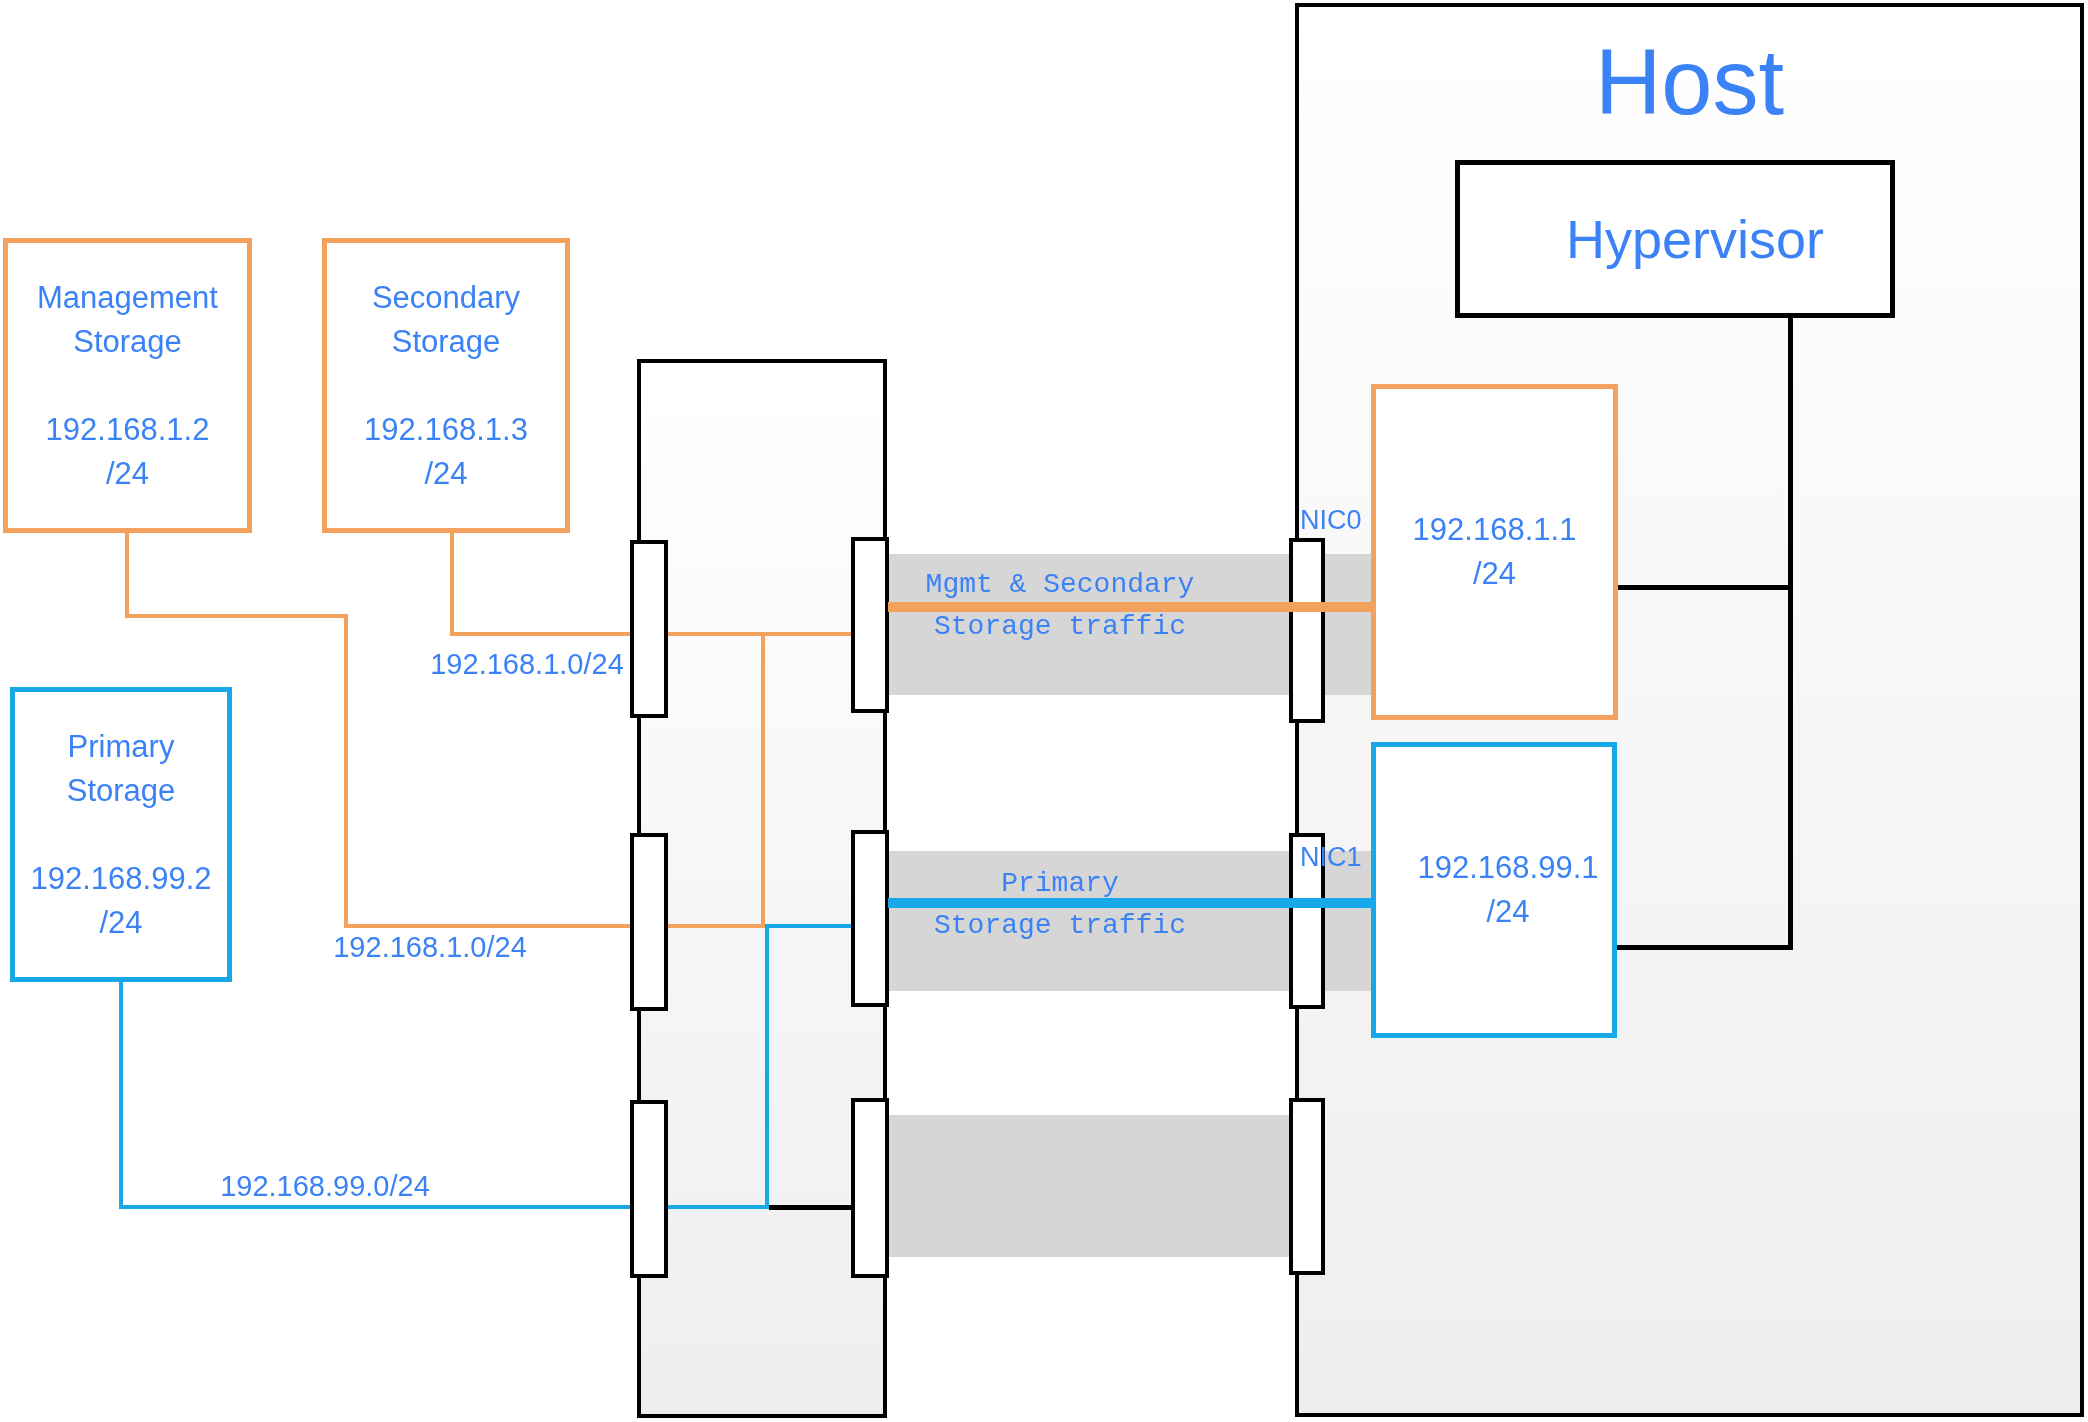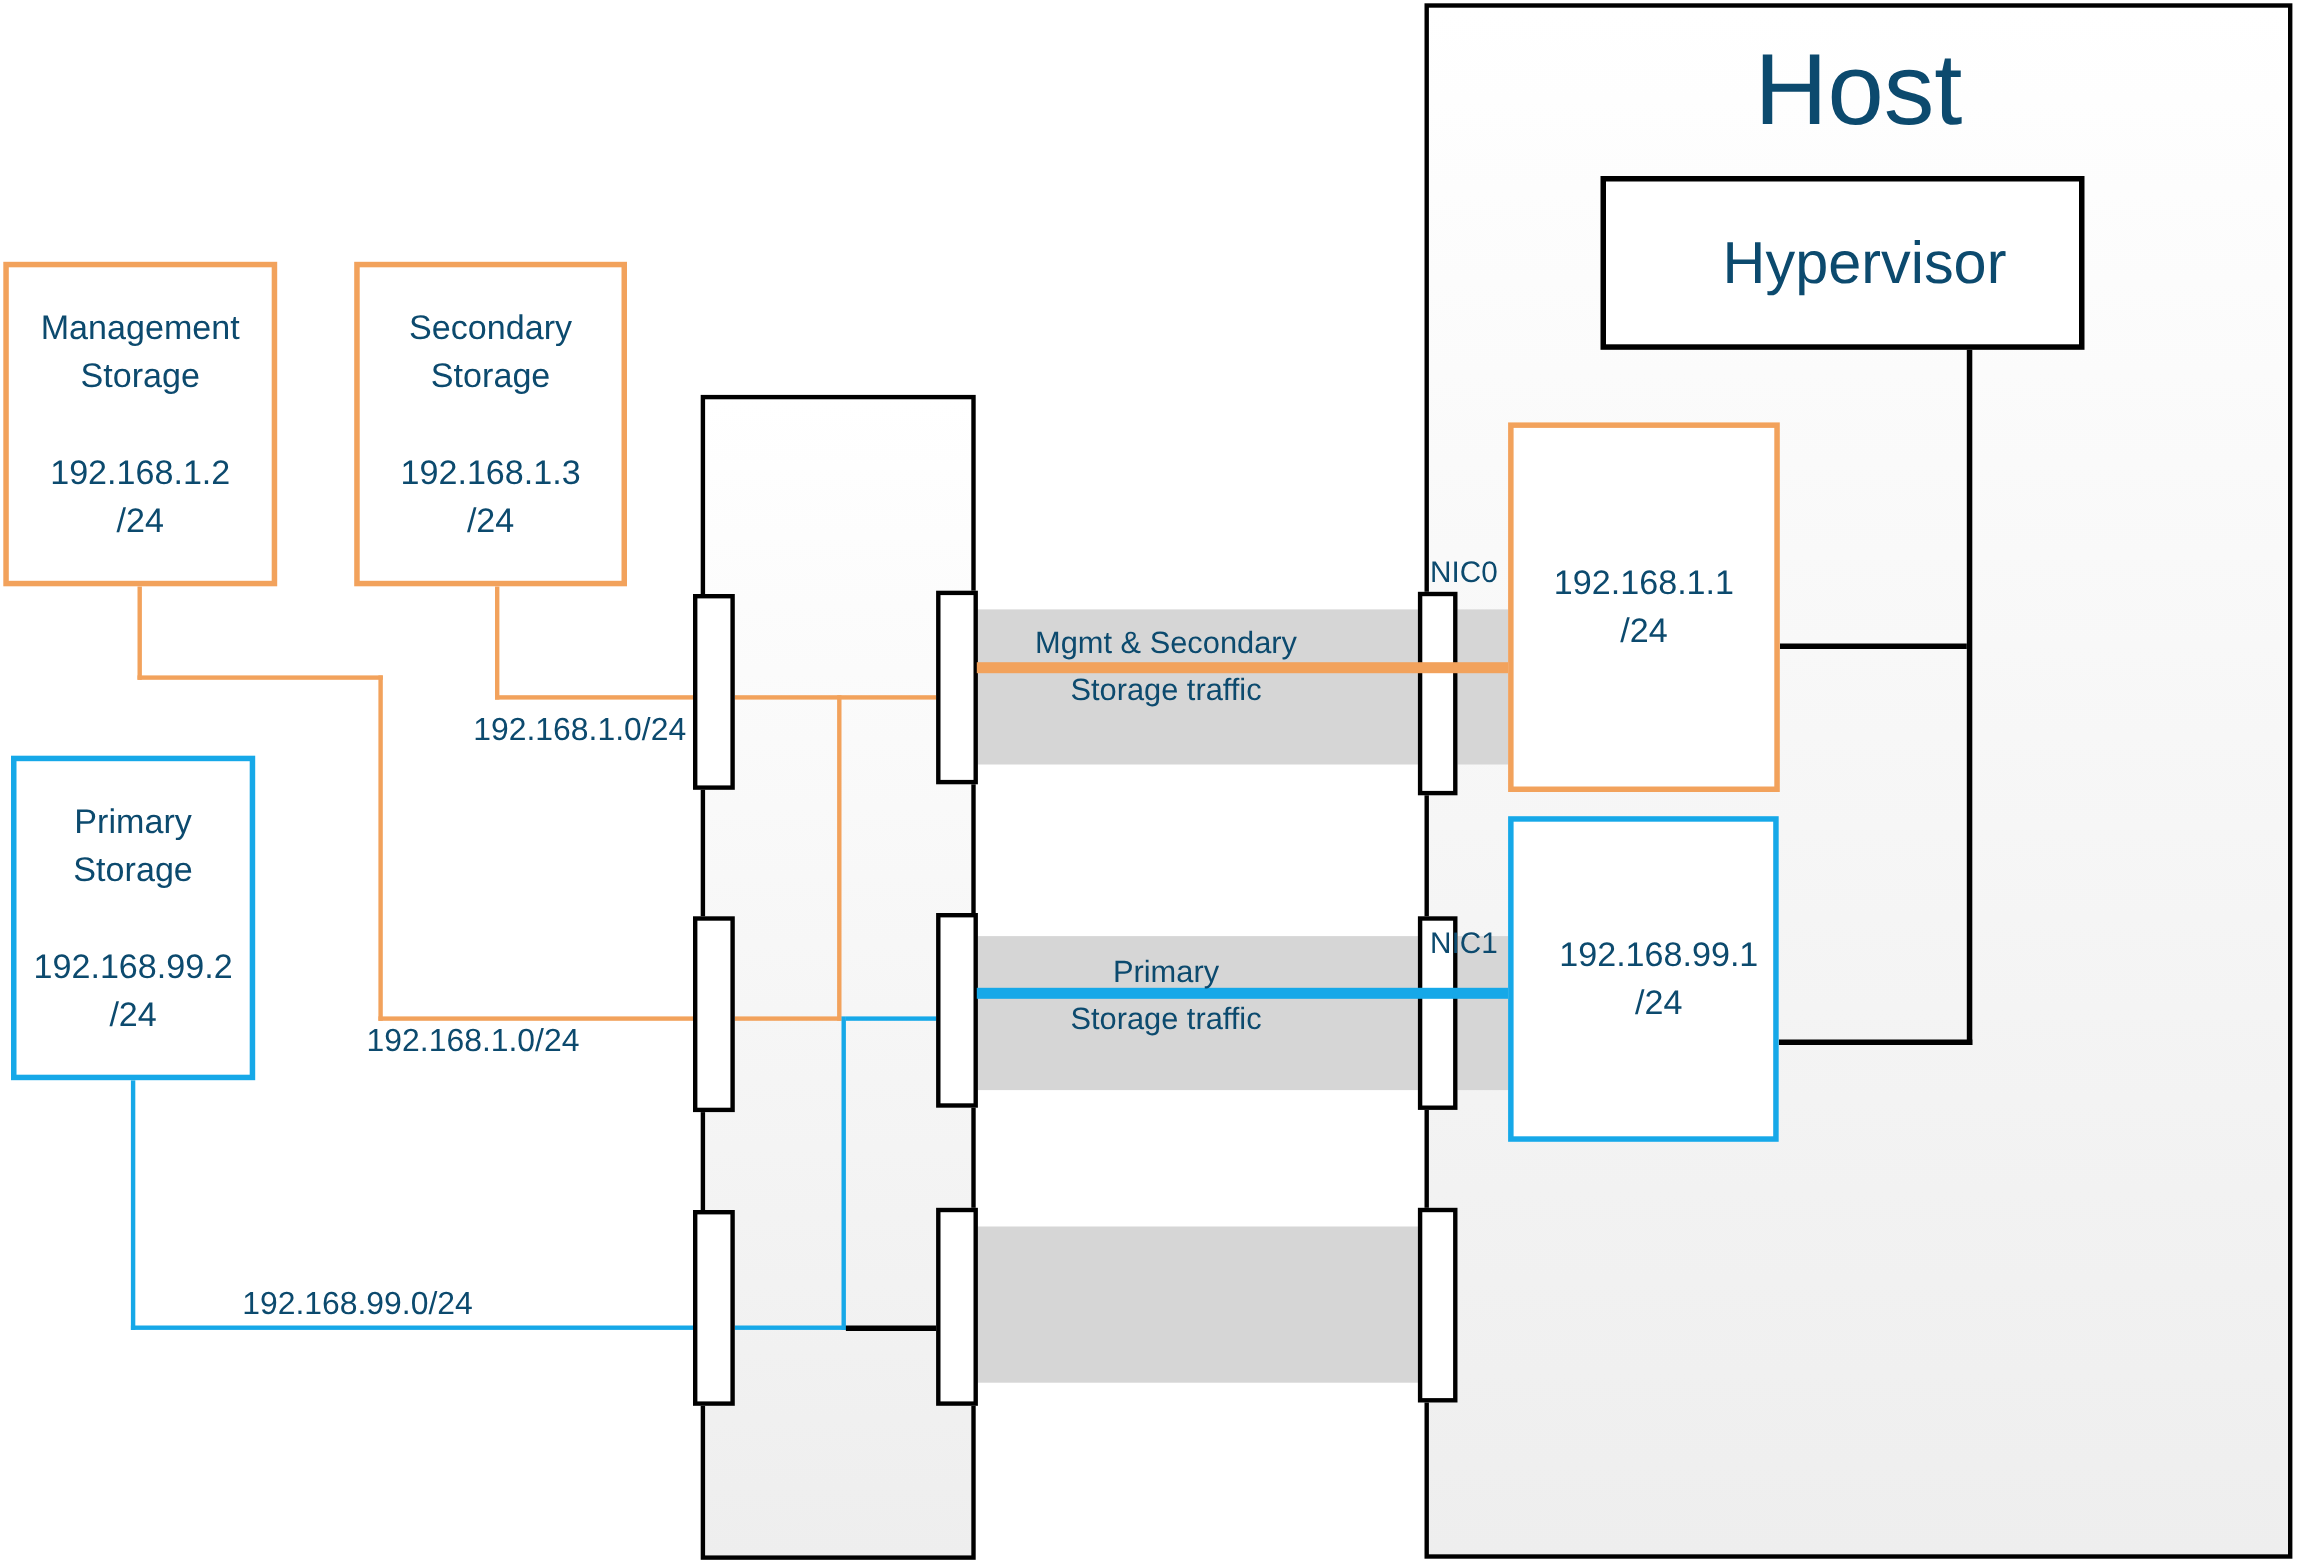--- a/index.html
+++ b/index.html
@@ -1,21 +1,21 @@
 <!DOCTYPE html>
 <html style="--orange: #F2A25C; --blue: #16A8E8; --band-gray: #D6D6D6;"><head>
 <meta charset="utf-8">
 <style>
   html,body{margin:0;padding:0;background:#ffffff;}
   #canvas{
     position:relative;
     width:2088px;height:1422px;
     background:#ffffff;
     font-family:"Liberation Sans", sans-serif;
-    color:#0c4a6e;
+    color:#3b82f6;
     overflow:hidden;
   }
   .abs{position:absolute;box-sizing:border-box;}
   .bigbox{
     border:4px solid #000;
     background:linear-gradient(180deg,#ffffff 0%,#eeeeee 100%);
     z-index:1;
   }
   .band{background:var(--band-gray);z-index:2;}
   .nodebox{
@@ -29,21 +29,21 @@
   .bline{height:44px;line-height:44px;font-size:31px;white-space:pre;}
   .port{background:#ffffff;border:4px solid #000;z-index:4;}
   .oline{background:var(--orange);z-index:3;}
   .bluline{background:var(--blue);z-index:3;}
   .kline{background:#000;z-index:3;}
   .thick{z-index:5;}
   .lbl{z-index:6;font-size:29px;white-space:nowrap;}
   .center-xy{transform:translate(-50%,-50%);}
   .bandlbl{
     z-index:6;font-size:28px;line-height:42px;text-align:center;
-    transform:translateX(-50%);white-space:nowrap;
+    transform:translateX(-50%);white-space:nowrap;font-family:Liberation Mono, monospace;
   }
   .niclbl{z-index:6;font-size:27px;line-height:32px;white-space:nowrap;}
   .title{z-index:2;text-align:center;}
 </style>
 </head>
 <body>
 
 <div id="canvas">
 
   <div class="abs bigbox" style="left:1295px;top:3px;width:789px;height:1414px;"></div>

